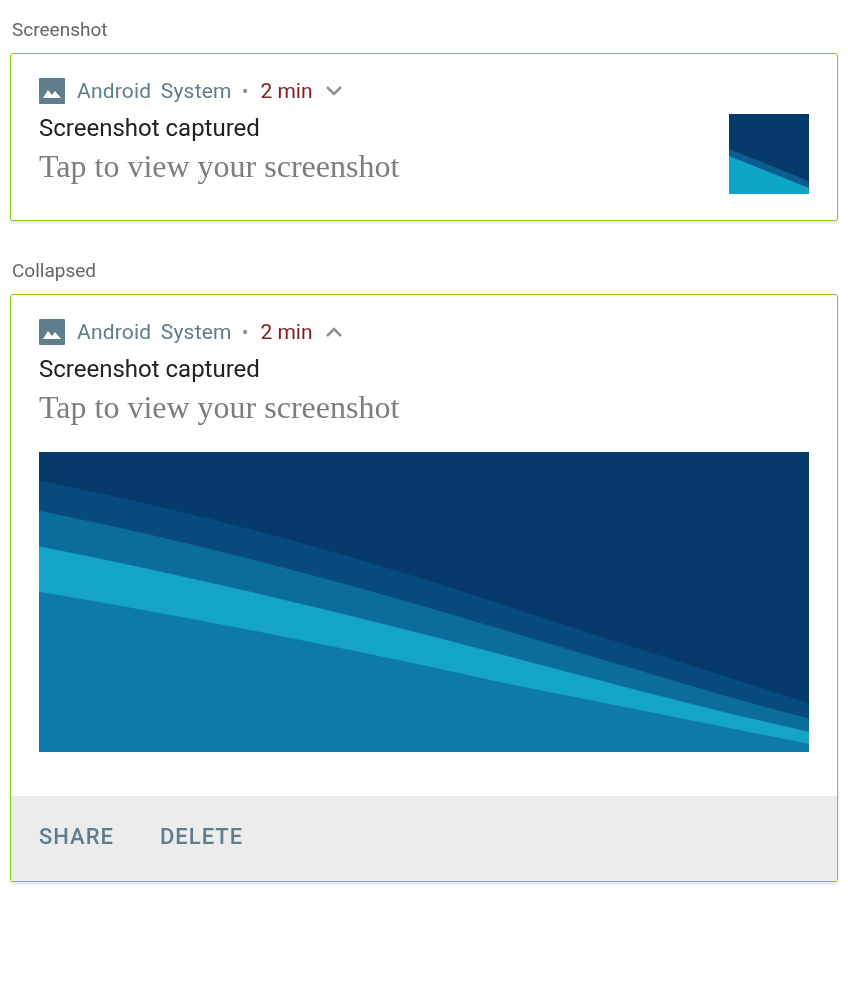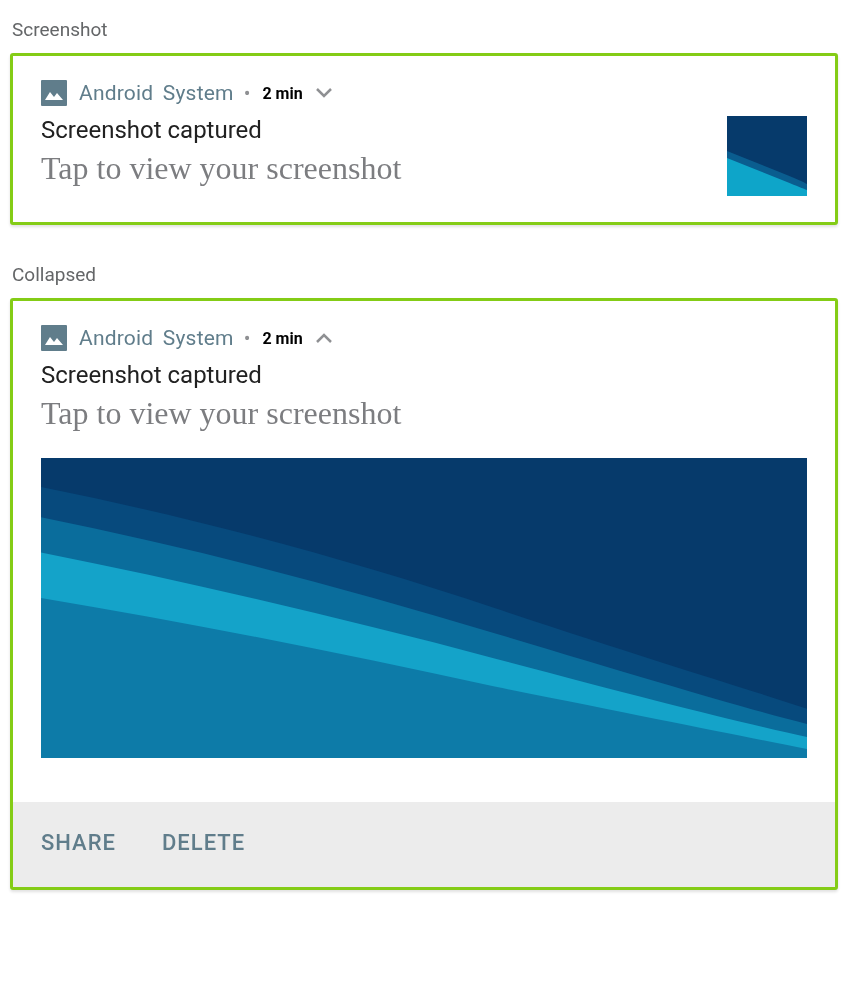--- a/index.html
+++ b/index.html
@@ -9,21 +9,21 @@
     width: 848px;
     padding: 10px 10px 20px 10px;
   }
   .section-label {
     font-size: 19px;
     color: #646668;
     margin: 8px 0 12px 2px;
     font-weight: 400;
   }
   .card {
-    border: 3px solid #84cc16;
+    border: 1px solid #84cc16;
     border-radius: 3px;
     background: #ffffff;
     box-shadow: 0 2px 3px rgba(0,0,0,0.12);
     margin-bottom: 38px;
     overflow: hidden;
   }
   .card-header {
     display: flex;
     align-items: center;
     padding: 24px 28px 0 28px;
@@ -46,23 +46,23 @@
     font-weight: 400;
     word-spacing: 4px;
     letter-spacing: 0.2px;
   }
   .dot {
     color: #8f9093;
     font-size: 20px;
     margin-left: -2px;
   }
   .timestamp {
-    color: #000000;
-    font-size: 16px;
-    font-weight: 700;
+    color: #7f1d1d;
+    font-size: 21px;
+    font-weight: 400;
   }
   .chevron {
     color: #8f9093;
     display: flex;
     align-items: center;
   }
   .content-row {
     display: flex;
     padding: 10px 28px 26px 28px;
     align-items: flex-start;

